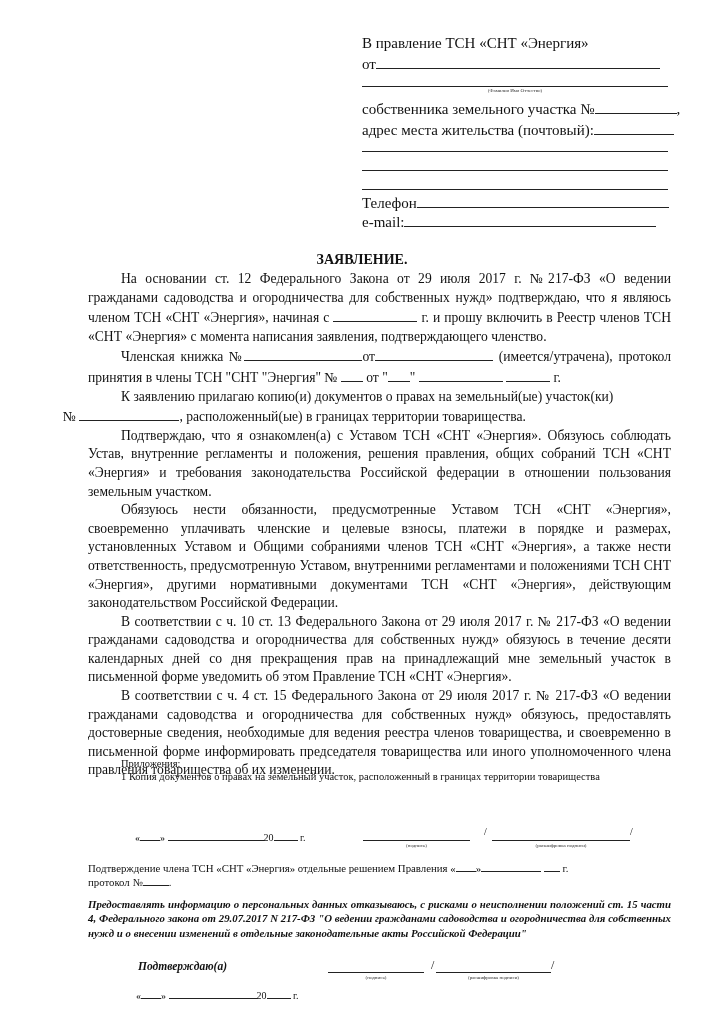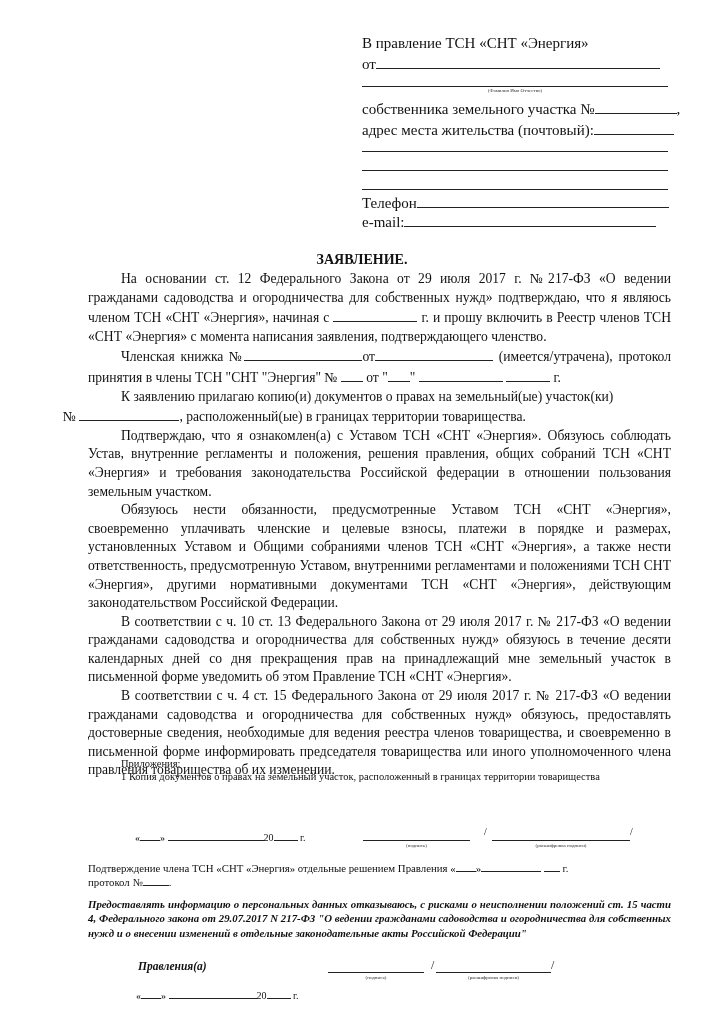--- a/index.html
+++ b/index.html
@@ -74,21 +74,21 @@
 
 <div class="abs small" style="top:861px; font-size:10.8px; line-height:14px;">
   <span>Подтверждение члена ТСН «СНТ «Энергия» отдельные решением Правления «</span><span class="uline" style="width:20px; height:10px;"></span><span>»</span><span class="uline" style="width:60px; height:10px;"></span>
   <span class="uline" style="width:16px; height:10px;"></span>
   <span>г.</span><br>
   <span>протокол №</span><span class="uline" style="width:26px; height:10px;"></span><span>.</span>
 </div>
 
 <div class="abs italic" style="top:897px;">Предоставлять информацию о персональных данных отказываюсь, с рисками о неисполнении положений ст. 15 части 4, Федерального закона от 29.07.2017 N 217-ФЗ "О ведении гражданами садоводства и огородничества для собственных нужд и о внесении изменений в отдельные законодательные акты Российской Федерации"</div>
 
-<div class="abs" style="left:138px; top:960px; font-size:11.5px; font-weight:bold; font-style:italic;">Правления(а)</div>
+<div class="abs" style="left:138px; top:960px; font-size:11.5px; font-weight:bold; font-style:italic;">Подтверждаю(а)</div>
 <div class="abs" style="left:328px; top:972px; width:96px; border-bottom:1px solid #222;"></div>
 <div class="tiny" style="left:328px; width:96px; top:975px;">(подпись)</div>
 <div class="abs sig" style="left:431px; top:958px; font-size:12px;">/</div>
 <div class="abs" style="left:436px; top:972px; width:115px; border-bottom:1px solid #222;"></div>
 <div class="abs sig" style="left:551px; top:958px; font-size:12px;">/</div>
 <div class="tiny" style="left:436px; width:115px; top:975px;">(расшифровка подписи)</div>
 
 <div class="abs sig" style="left:136px; top:984px;">
   <span>«</span><span class="uline" style="width:20px;"></span><span>»</span>
   <span class="uline" style="width:88px;"></span><span>20</span><span class="uline" style="width:24px;"></span>

